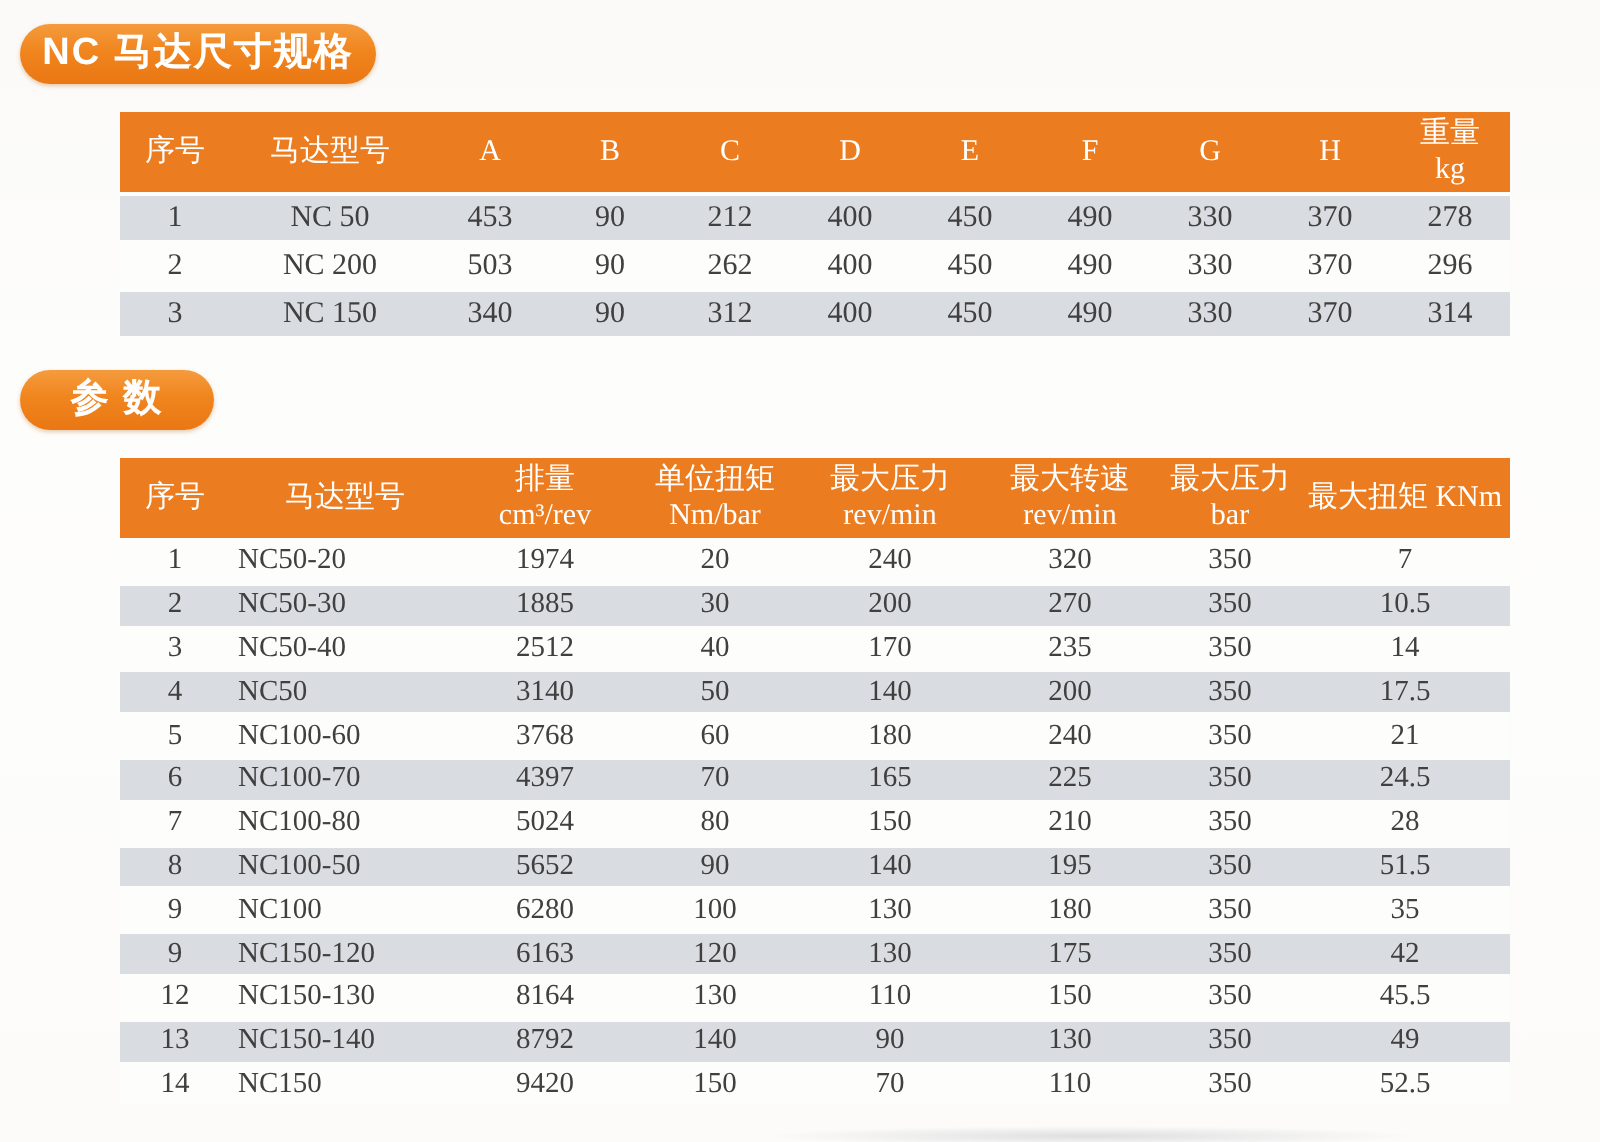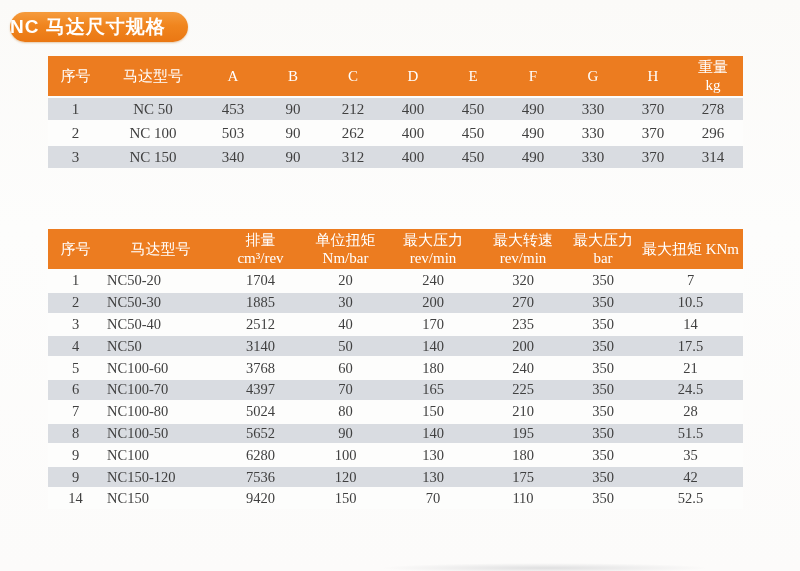--- a/index.html
+++ b/index.html
@@ -25,28 +25,29 @@
     position: absolute;
     left: 10px;
     height: 30px;
     border-radius: 16px;
     background: linear-gradient(180deg, #f59b3d 0%, #f0851e 45%, #ea7713 100%);
     color: #ffffff;
     font-family: "Liberation Sans", "DejaVu Sans", sans-serif;
     font-size: 19px;
     font-weight: bold;
     line-height: 30px;
+    text-align: center;
     letter-spacing: 1px;
     box-shadow: 0 1px 2px rgba(180,110,30,0.35);
   }
   .badge-1 { top: 12px;  width: 178px; }
   .badge-2 { top: 185px; width: 97px;  }
 
   
-  .tbl-wrap { position: absolute; left: 48px; width: 695px; }
+  .tbl-wrap { position: absolute; left: 60px; width: 695px; }
   .tbl-wrap-1 { top: 56px; }
   .tbl-wrap-2 { top: 229px; }
 
   table {
     width: 695px;
     border-collapse: collapse;
     table-layout: fixed;
   }
   thead th {
     background: #ec7c20;
@@ -139,21 +140,21 @@
             <td>212</td>
             <td>400</td>
             <td>450</td>
             <td>490</td>
             <td>330</td>
             <td>370</td>
             <td>278</td>
           </tr>
           <tr>
             <td>2</td>
-            <td>NC 100</td>
+            <td>NC 200</td>
             <td>503</td>
             <td>90</td>
             <td>262</td>
             <td>400</td>
             <td>450</td>
             <td>490</td>
             <td>330</td>
             <td>370</td>
             <td>296</td>
           </tr>
@@ -167,20 +168,21 @@
             <td>450</td>
             <td>490</td>
             <td>330</td>
             <td>370</td>
             <td>314</td>
           </tr>
         </tbody>
     </table>
   </div>
 
+  <div class="badge badge-2">参  数</div>
 
   <div class="tbl-wrap tbl-wrap-2">
     <table class="t2">
       <colgroup>
         <col style="width:55px">
           <col style="width:115px">
         <col style="width:85px">
           <col style="width:85px">
         <col style="width:90px">
           <col style="width:90px">
@@ -201,21 +203,21 @@
 rev/min</th>
           <th>最大压力
 bar</th>
           <th>最大扭矩 KNm</th>
         </tr>
       </thead>
       <tbody>
           <tr>
             <td>1</td>
             <td>NC50-20</td>
-            <td>1704</td>
+            <td>1974</td>
             <td>20</td>
             <td>240</td>
             <td>320</td>
             <td>350</td>
             <td>7</td>
           </tr>
           <tr>
             <td>2</td>
             <td>NC50-30</td>
             <td>1885</td>
@@ -291,26 +293,46 @@
             <td>6280</td>
             <td>100</td>
             <td>130</td>
             <td>180</td>
             <td>350</td>
             <td>35</td>
           </tr>
           <tr>
             <td>9</td>
             <td>NC150-120</td>
-            <td>7536</td>
+            <td>6163</td>
             <td>120</td>
             <td>130</td>
             <td>175</td>
             <td>350</td>
             <td>42</td>
+          </tr>
+          <tr>
+            <td>12</td>
+            <td>NC150-130</td>
+            <td>8164</td>
+            <td>130</td>
+            <td>110</td>
+            <td>150</td>
+            <td>350</td>
+            <td>45.5</td>
+          </tr>
+          <tr>
+            <td>13</td>
+            <td>NC150-140</td>
+            <td>8792</td>
+            <td>140</td>
+            <td>90</td>
+            <td>130</td>
+            <td>350</td>
+            <td>49</td>
           </tr>
           <tr>
             <td>14</td>
             <td>NC150</td>
             <td>9420</td>
             <td>150</td>
             <td>70</td>
             <td>110</td>
             <td>350</td>
             <td>52.5</td>

